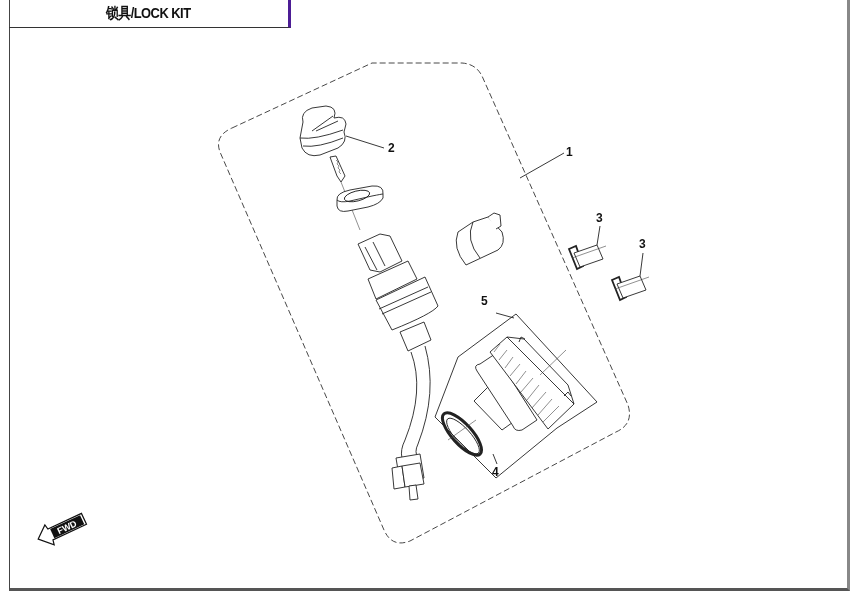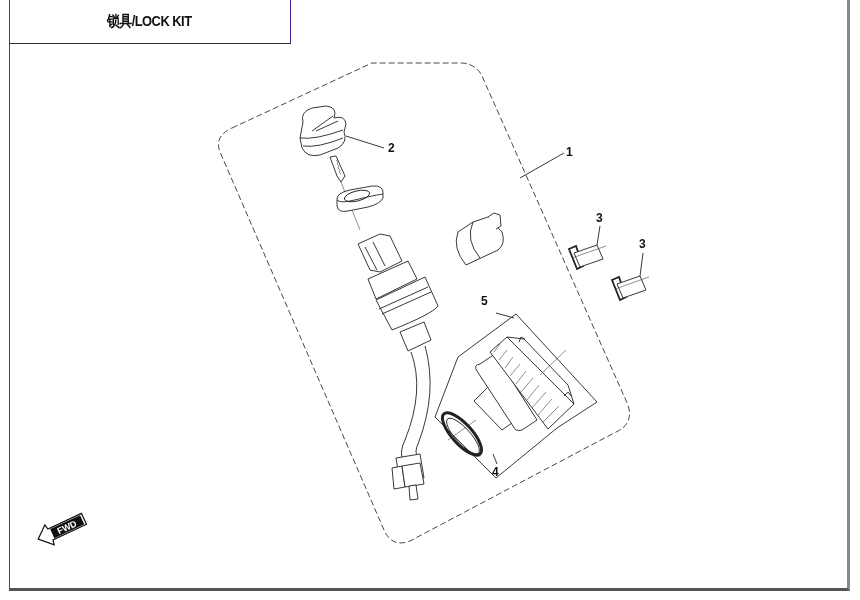--- a/index.html
+++ b/index.html
@@ -1,22 +1,22 @@
 <!DOCTYPE html>
 <html><head>
 <meta charset="utf-8">
 <style>
   html, body { margin: 0; padding: 0; background: #ffffff; }
   body { width: 860px; height: 600px; position: relative; overflow: hidden;
          font-family: "Liberation Sans", sans-serif; }
   .frame { position: absolute; left: 9px; top: 0; width: 841px; height: 591px;
            border-left: 1px solid #444; border-right: 3px solid #888;
            border-bottom: 3px solid #555; box-sizing: border-box; }
-  .title-box { position: absolute; left: 9px; top: 0; width: 282px; height: 44px;
-               border-right: 1px solid #4c1d95; border-bottom: 1px solid #333;
+  .title-box { position: absolute; left: 9px; top: 0; width: 282px; height: 28px;
+               border-right: 3px solid #4c1d95; border-bottom: 1px solid #333;
                box-sizing: border-box; display: flex; align-items: center; justify-content: center; }
   .title-box span { font-family: "Liberation Sans", sans-serif; font-weight: bold;
                     font-size: 15px; letter-spacing: -0.6px; color: #111; transform: scaleX(0.86); }
   svg.drawing { position: absolute; left: 0; top: 0; }
   .callout { font-family: "Liberation Sans", sans-serif; font-weight: bold; font-size: 12px; fill: #111; }
   .ln { stroke: #222; stroke-width: 0.9; fill: none; }
   .fw { stroke: #222; stroke-width: 0.9; fill: #fff; }
   .thk { stroke: #222; stroke-width: 1.8; fill: #fff; }
   .dash { stroke: #333; stroke-width: 0.9; fill: none; stroke-dasharray: 6 3; }
   .thin { stroke: #444; stroke-width: 0.6; fill: none; }

